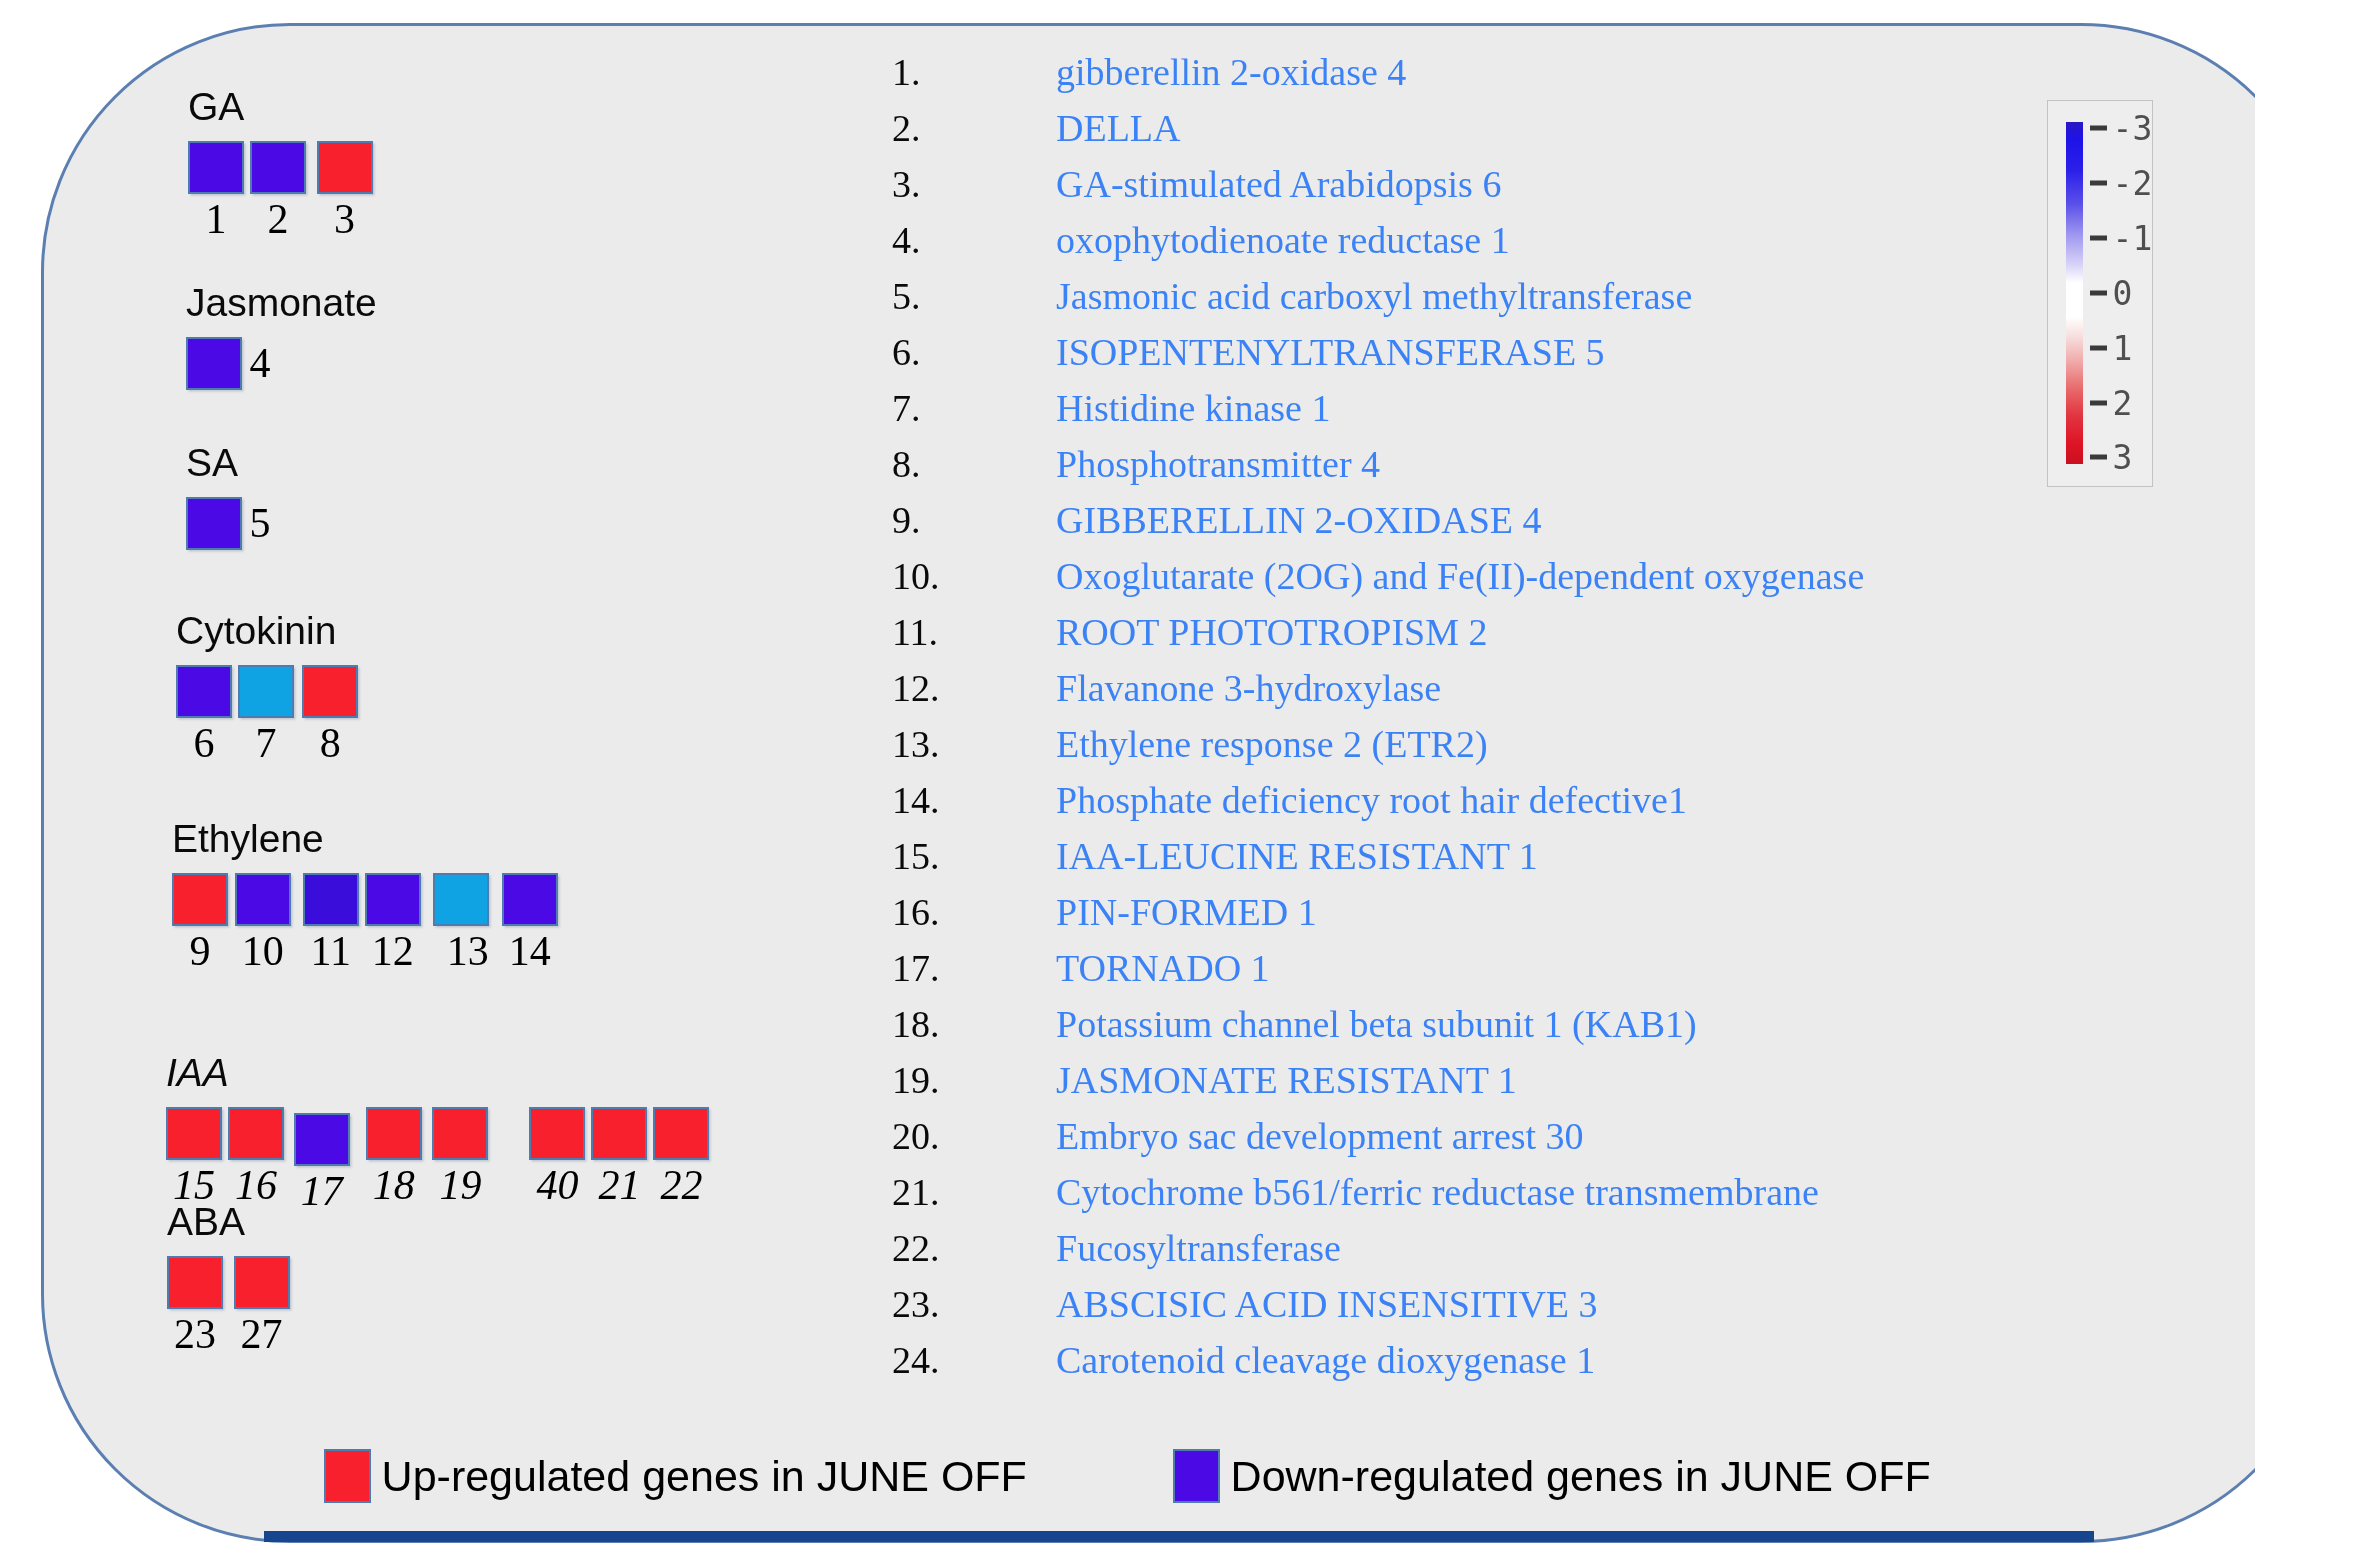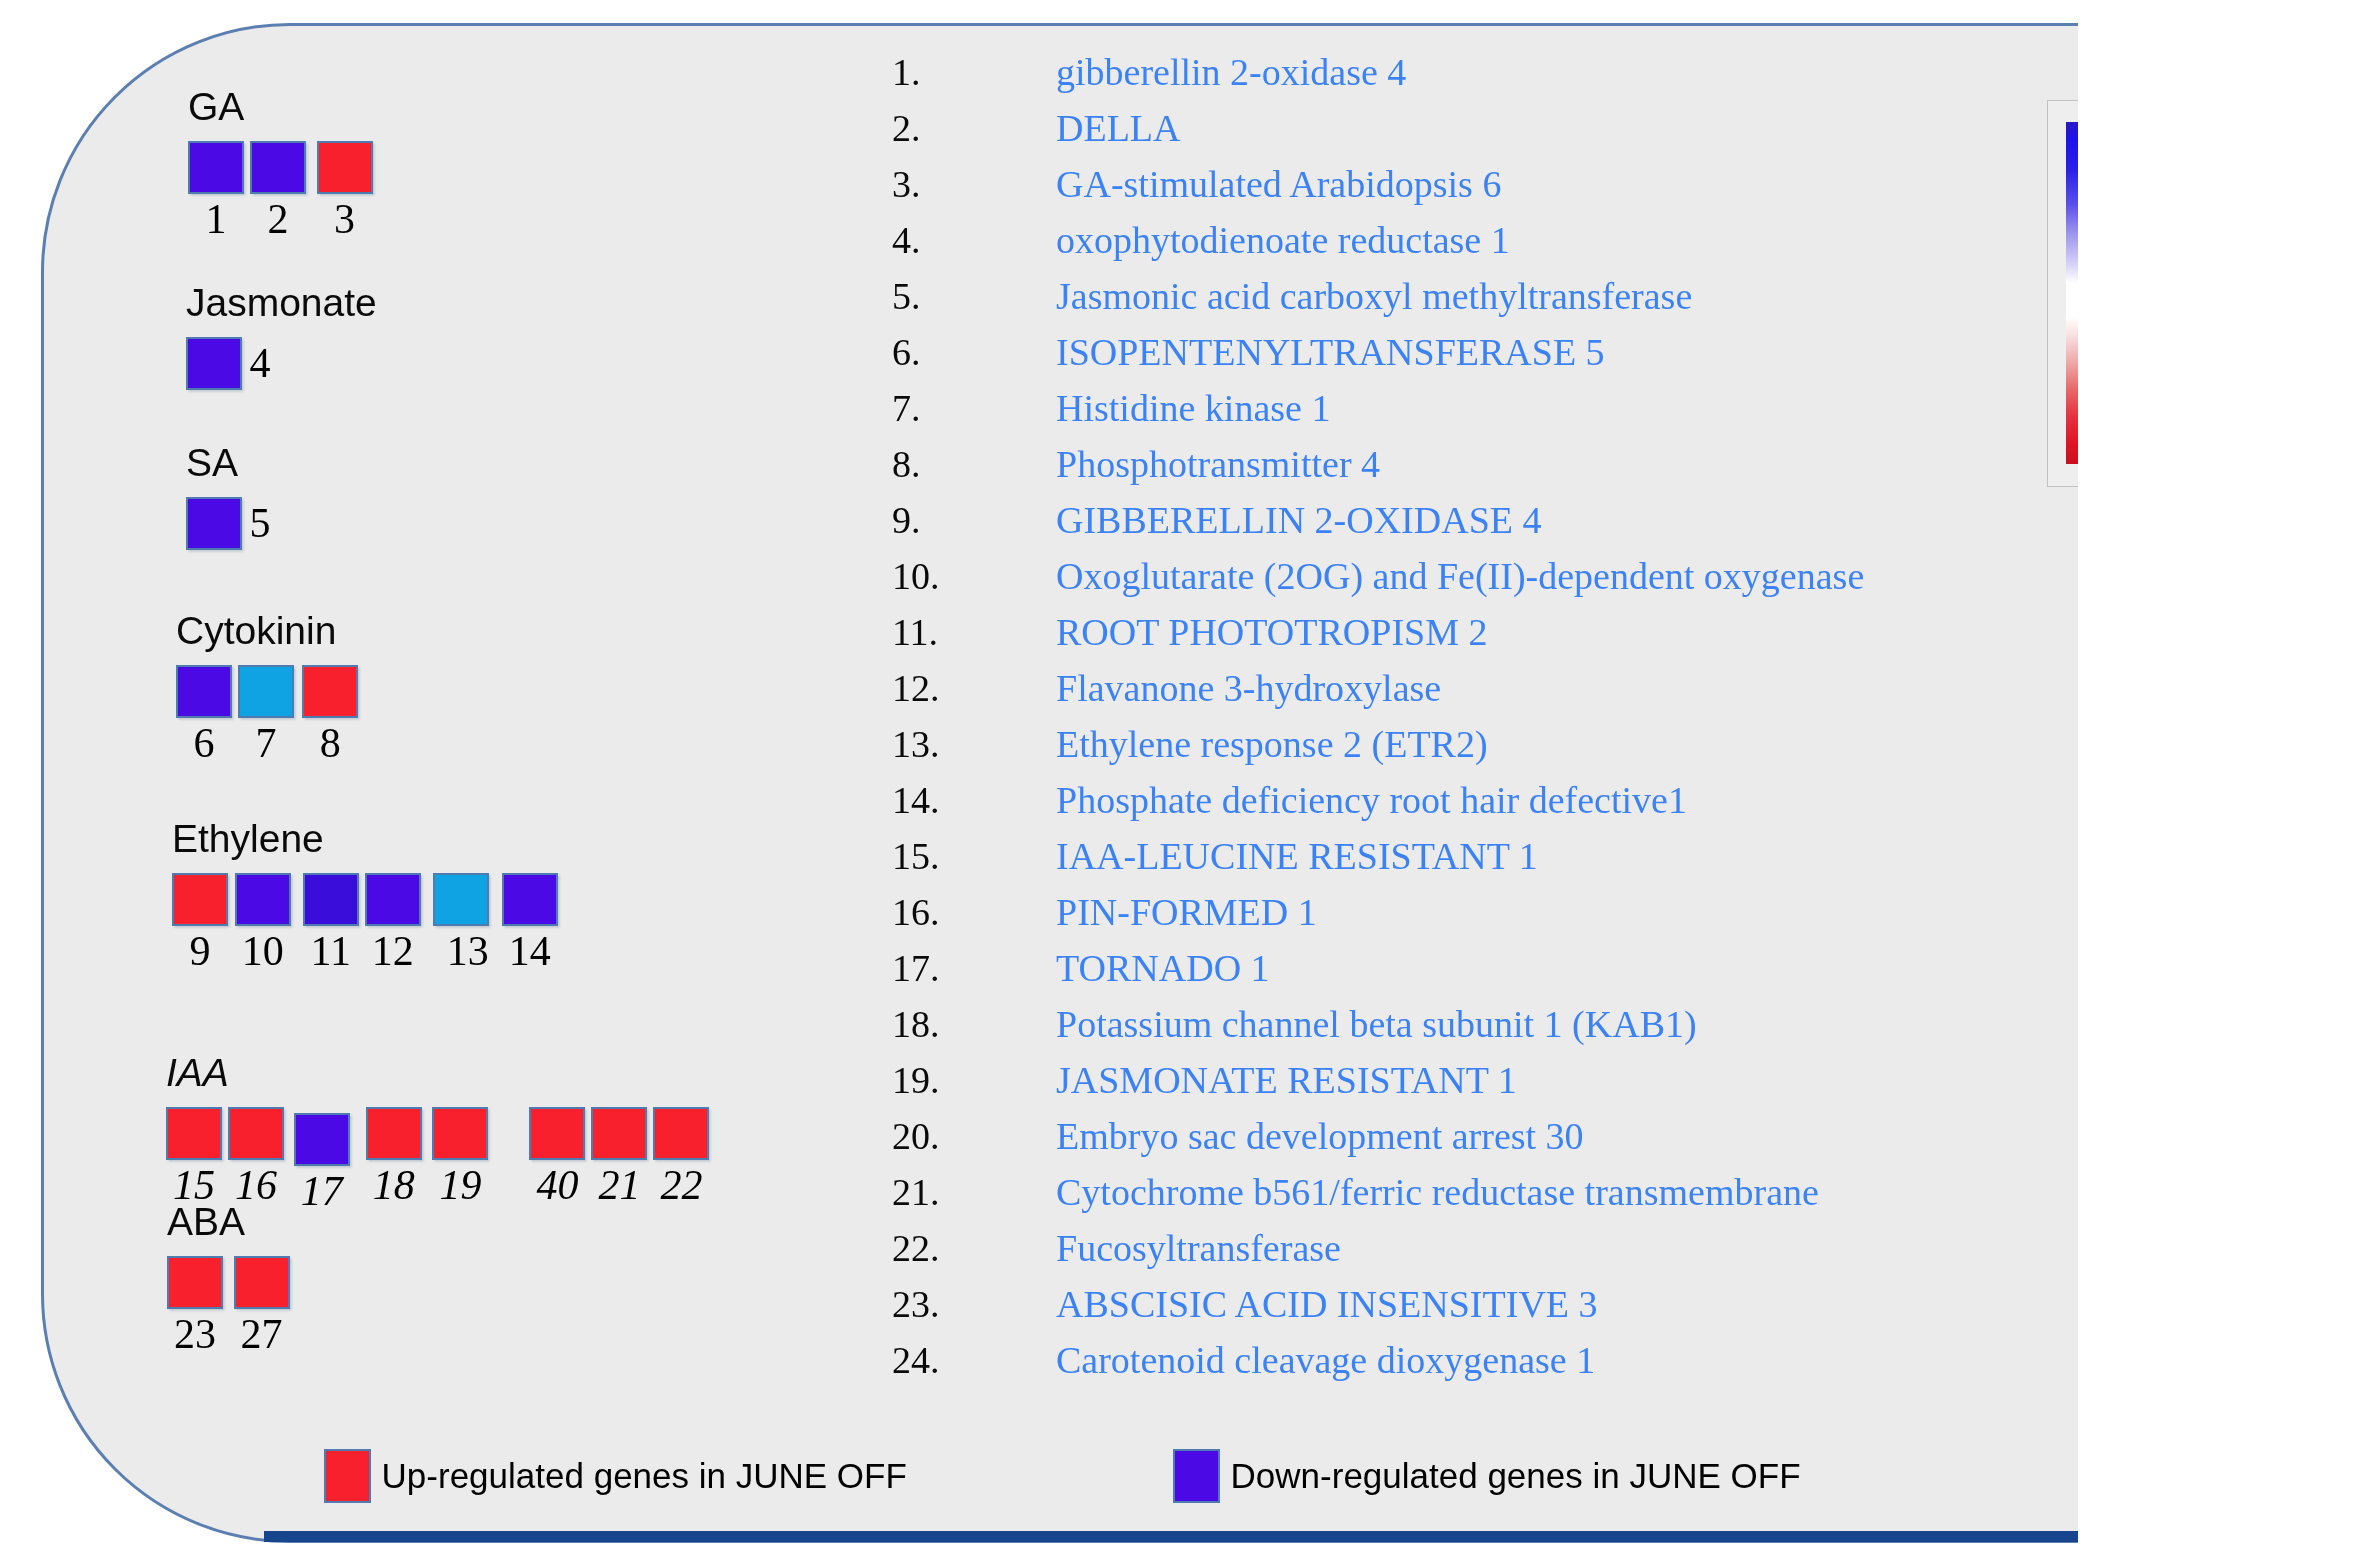--- a/index.html
+++ b/index.html
@@ -1,16 +1,16 @@
 <!DOCTYPE html>
 <html style="font-size:12px"><head>
 <meta charset="utf-8">
 <style>
   html,body{margin:0;padding:0;background:#ffffff;}
-  .stage{position:relative;width:2078px;height:1565px;background:#ffffff;overflow:hidden;
+  .stage{position:relative;width:2255px;height:1565px;background:#ffffff;overflow:hidden;
          font-family:"Liberation Sans",sans-serif;}
   .panel{position:absolute;left:41px;top:22.6px;width:2289px;height:1520px;background:#ebebeb;
          border:3px solid #5c7fb2;border-radius:249px;box-sizing:border-box;}
   .bottom-bar{position:absolute;left:264px;top:1531px;width:1830px;height:10.6px;background:#17458e;}
 
   
   .group{position:absolute;}
   .group-label{font-size:39px;line-height:45px;color:#0a0a0a;margin-bottom:12px;}
   .boxes{display:flex;align-items:flex-start;}
   .boxcell{display:flex;flex-direction:column;align-items:center;}
@@ -43,21 +43,21 @@
             #e86a6a 78%, #e13440 86%, #de1426 94%, #c9101e 100%);}
   .cb-tick{position:absolute;left:42px;display:flex;align-items:center;transform:translateY(-50%);}
   .cb-dash{width:16.6px;height:5.3px;background:#3a3a3a;margin-right:6px;}
   .cb-label{font-family:"DejaVu Sans Mono",monospace;font-size:33px;color:#4f4f4f;}
 
   
   .legend-item{position:absolute;top:1449px;display:flex;align-items:center;}
   .li-up{left:324px;}
   .li-down{left:1173px;}
   .swatch{width:47px;height:54px;border:2.3px solid #4e7cb0;box-sizing:border-box;margin-right:10.6px;}
-  .legend-label{font-size:35px;color:#000;}
+  .legend-label{font-size:43px;color:#000;}
 </style>
 </head>
 <body>
 
 <div class="stage">
   <div class="panel"></div>
   <div class="bottom-bar"></div>
 
   <div class="group g-ga">
     <div class="group-label">GA</div>

